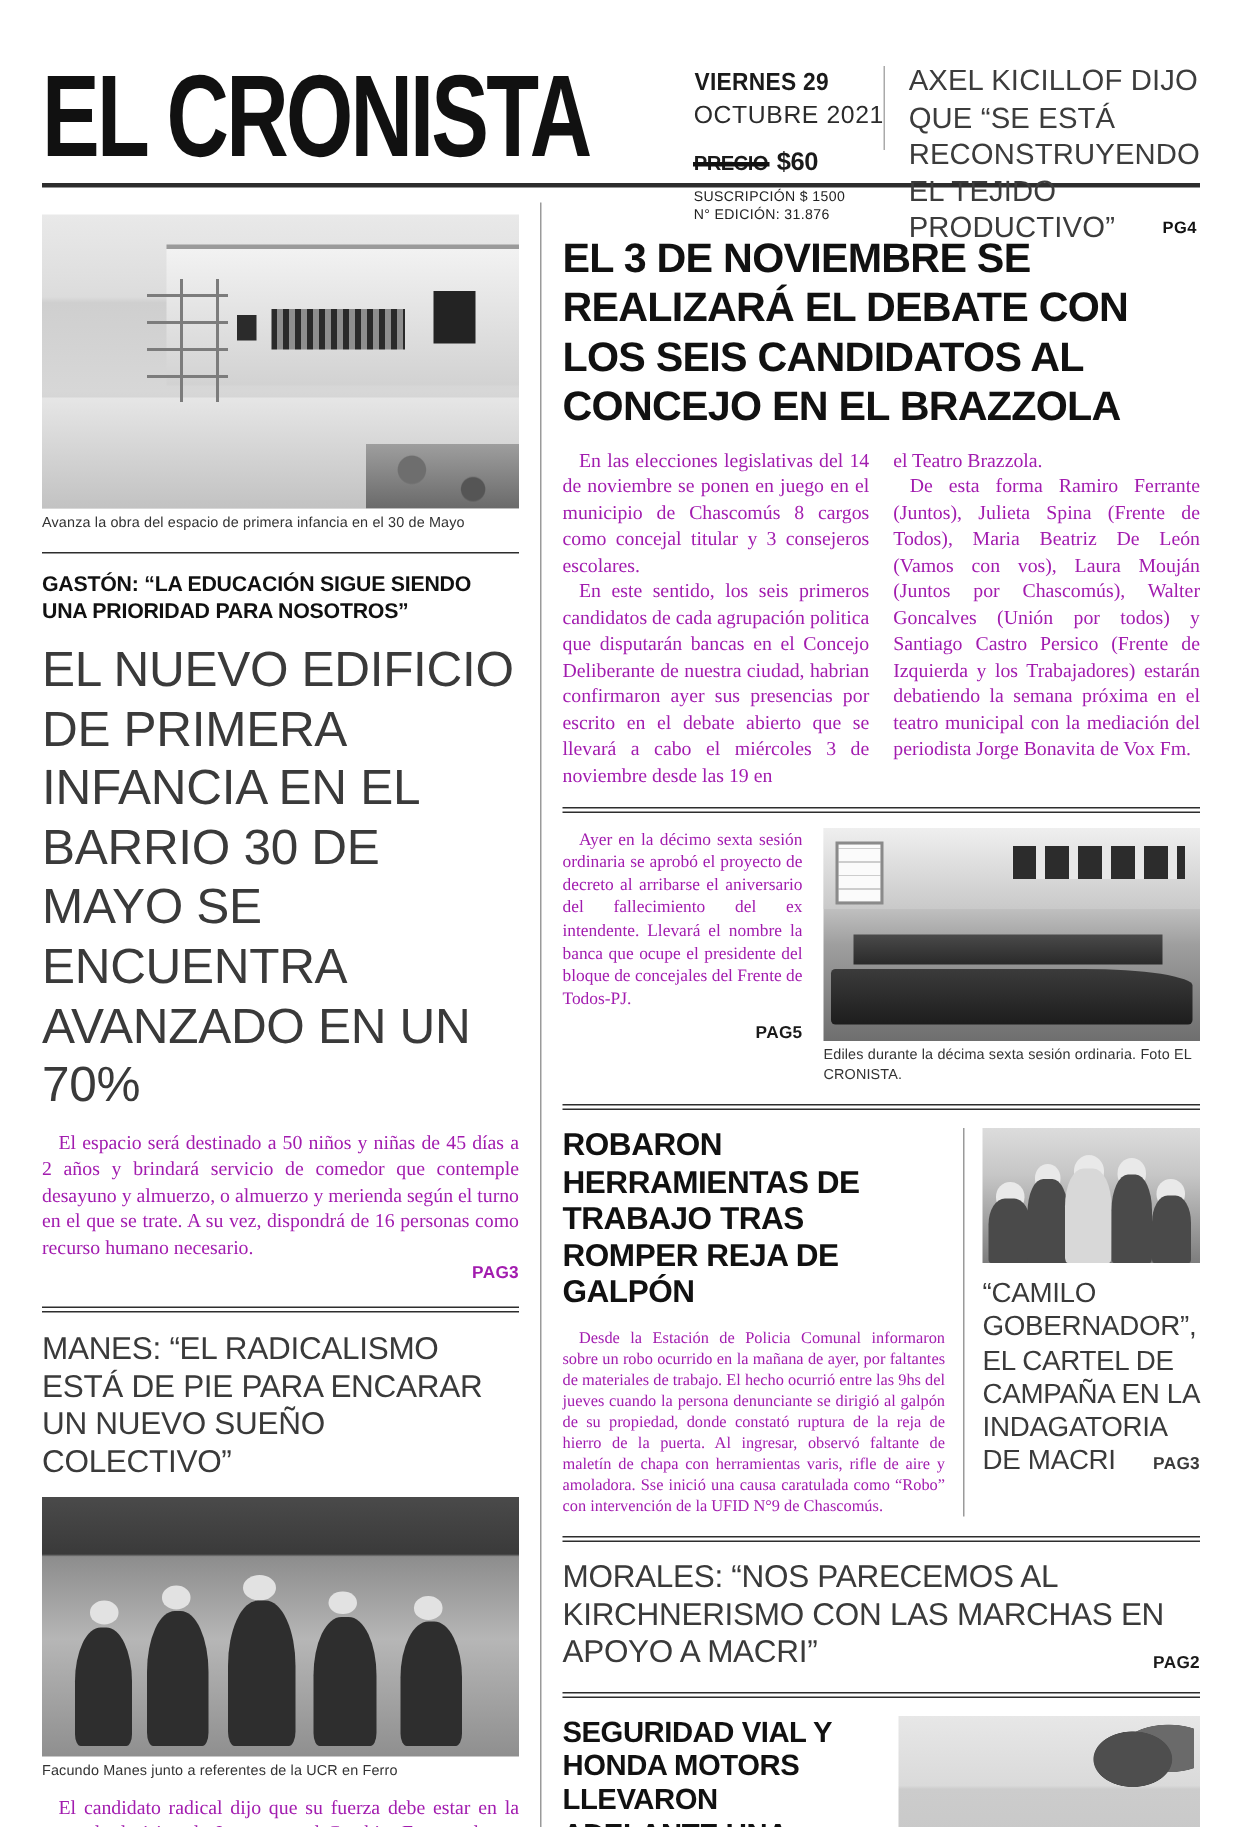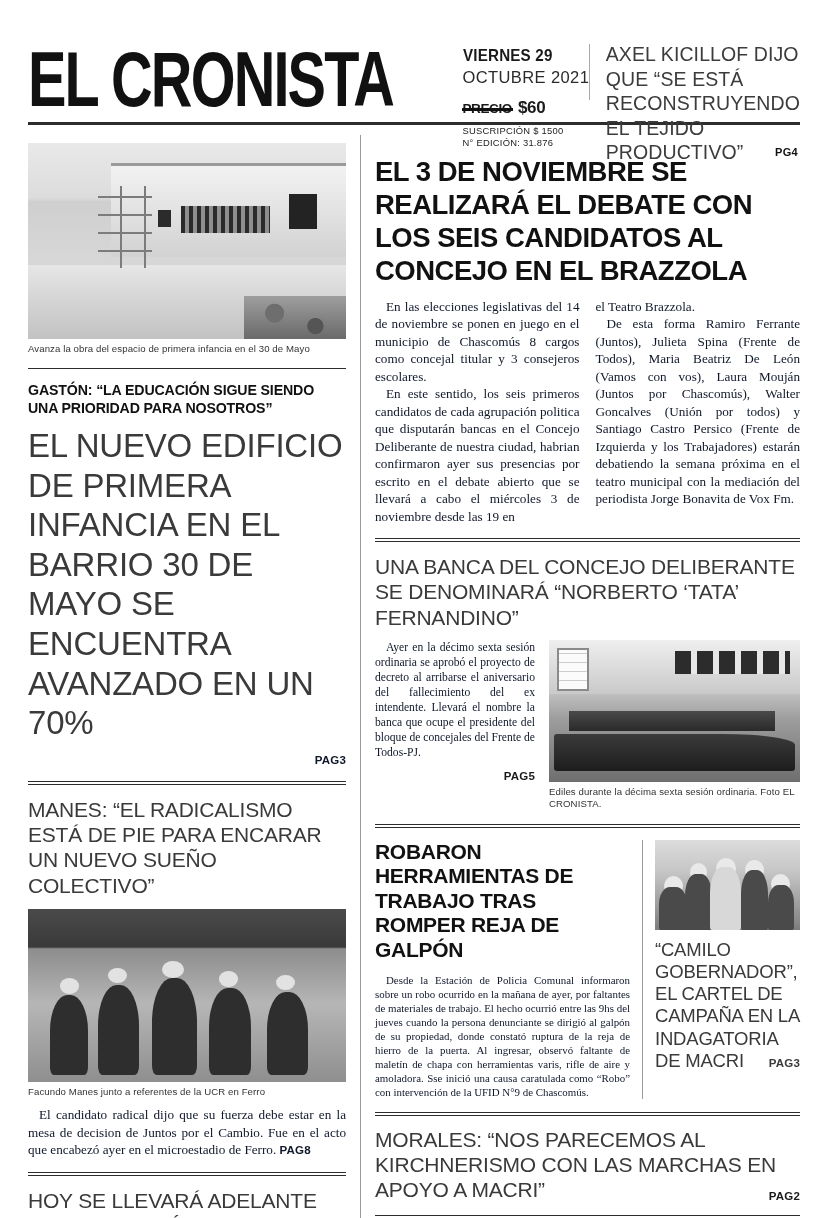--- a/index.html
+++ b/index.html
@@ -94,21 +94,21 @@
     letter-spacing: -0.3px; color: #111;
   }
   .head-main {
     font-weight: 700; font-size: 27.5px; line-height: 1.2;
     letter-spacing: -0.5px; color: #111; margin-top: 22px;
   }
 
   .serif {
     font-family: "Liberation Serif", serif;
     font-size: 13.2px; line-height: 1.325; text-align: justify;
-    color: #0f172a;
+    color: #a21caf;
   }
   .serif p { text-indent: 11px; }
   .serif.sm { font-size: 11.6px; line-height: 1.3; }
   .serif.xs { font-size: 10.9px; line-height: 1.285; }
 
   .twocol { display: flex; gap: 16px; margin-top: 11px; }
   .twocol > div { flex: 1; }
 
   .pag { font-family: "Liberation Sans", sans-serif; font-weight: 700; font-size: 11.5px; letter-spacing: 0.2px; }
   .pag-right { text-align: right; display: block; margin-top: 2px; }
@@ -232,20 +232,21 @@
           <div class="w2"></div>
           <div class="dirt"></div>
       </div>
       <div class="caption">Avanza la obra del espacio de primera infancia en el 30 de Mayo</div>
 
       <div class="sep"></div>
 
       <div class="kicker">GASTÓN: “LA EDUCACIÓN SIGUE SIENDO UNA PRIORIDAD PARA NOSOTROS”</div>
       <div class="head-light">EL NUEVO EDIFICIO DE PRIMERA INFANCIA EN EL BARRIO 30 DE MAYO SE ENCUENTRA AVANZADO EN UN 70%</div>
       <div class="serif mt10">
+        <p>El espacio será destinado a 50 niños y niñas de 45 días a 2 años y brindará servicio de comedor que contemple desayuno y almuerzo, o almuerzo y merienda según el turno en el que se trate. A su vez, dispondrá de 16 personas como recurso humano necesario.</p>
         <span class="pag pag-right">PAG3</span>
       </div>
 
       <div class="sep-d"></div>
 
       <div class="head-light sm" style="margin-top:12px">MANES: “EL RADICALISMO ESTÁ DE PIE PARA ENCARAR UN NUEVO SUEÑO COLECTIVO”</div>
 
       <div class="photo ph-crowd" style="margin-top:11px">
         <div class="h" style="left:10%;top:40%;width:6%;height:9%"></div>
         <div class="p" style="left:7%;width:12%;height:46%"></div>
@@ -281,21 +282,20 @@
           <p>En este sentido, los seis primeros candidatos de cada agrupación politica que disputarán bancas en el Concejo Deliberante de nuestra ciudad, habrian confirmaron ayer sus presencias por escrito en el debate abierto que se llevará a cabo el miércoles 3 de noviembre desde las 19 en</p>
         </div>
         <div class="serif">
           <p style="text-indent:0">el Teatro Brazzola.</p>
           <p>De esta forma Ramiro Ferrante (Juntos), Julieta Spina (Frente de Todos), Maria Beatriz De León (Vamos con vos), Laura Mouján (Juntos por Chascomús), Walter Goncalves (Unión por todos) y Santiago Castro Persico (Frente de Izquierda y los Trabajadores) estarán debatiendo la semana próxima en el teatro municipal con la mediación del periodista Jorge Bonavita de Vox Fm.</p>
         </div>
       </div>
 
       <div class="sep-d"></div>
 
-      <div class="head-light sm" style="margin-top:12px">UNA BANCA DEL CONCEJO DELIBERANTE SE DENOMINARÁ “NORBERTO ‘TATA’ FERNANDINO”</div>
 
       <div class="row" style="margin-top:10px">
         <div style="width:160px">
           <div class="serif sm">
             <p>Ayer en la décimo sexta sesión ordinaria se aprobó el proyecto de decreto al arribarse el aniversario del fallecimiento del ex intendente. Llevará el nombre la banca que ocupe el presidente del bloque de concejales del Frente de Todos-PJ.</p>
           </div>
           <span class="pag pag-right" style="margin-top:10px">PAG5</span>
         </div>
         <div style="flex:1; margin-left:14px">
           <div class="photo ph-session">

